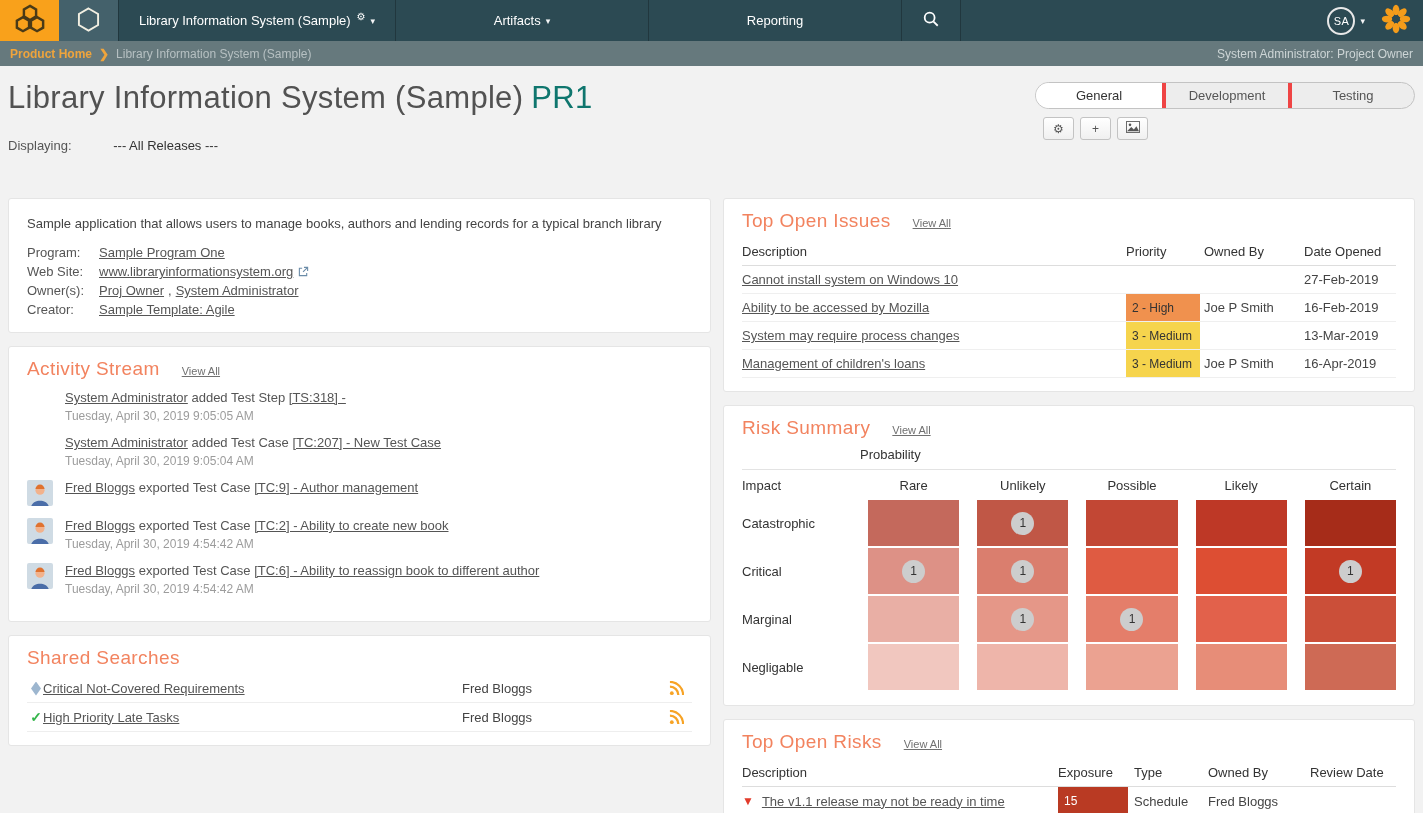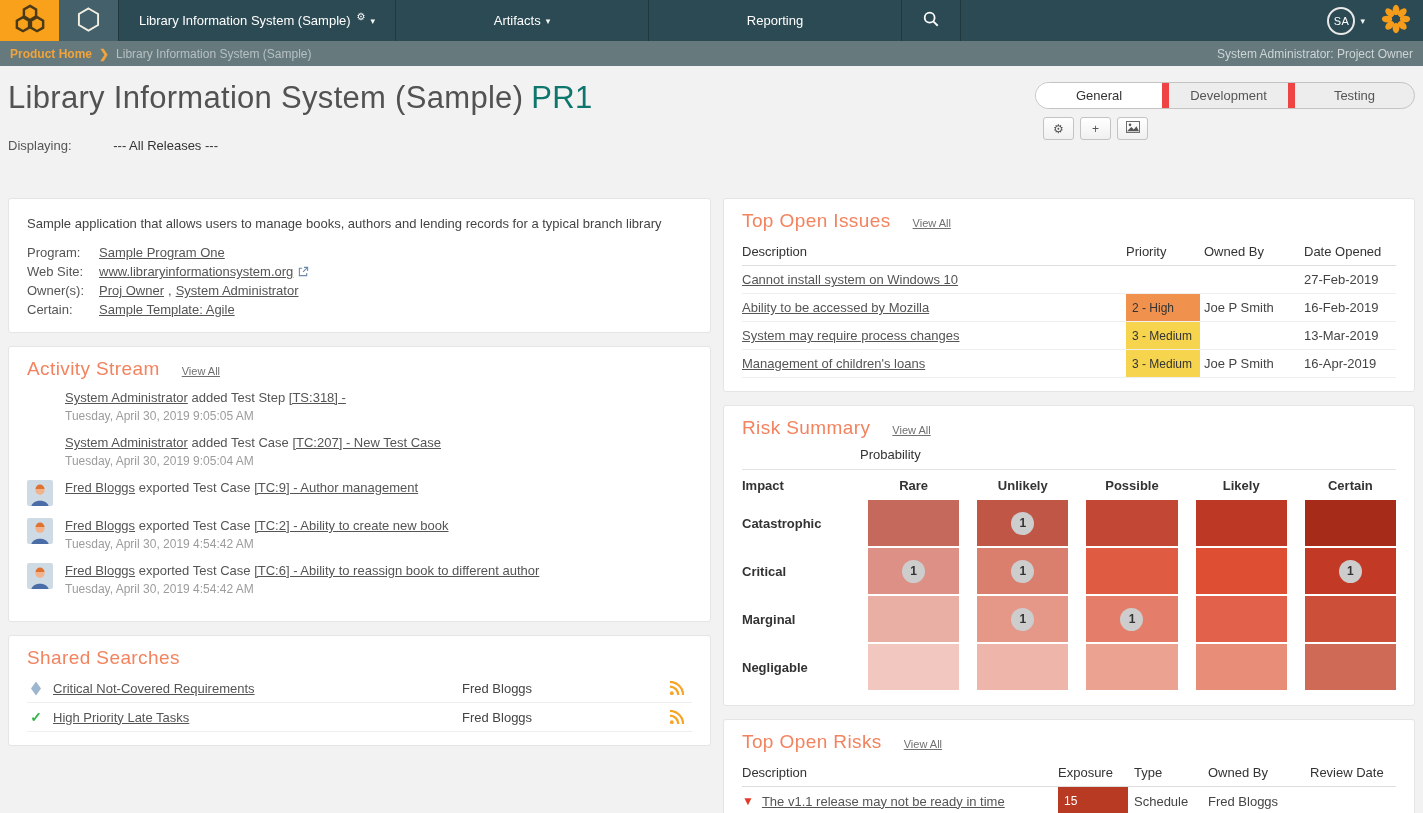--- a/index.html
+++ b/index.html
@@ -41,21 +41,21 @@
   .bc-home { color:#EFA43C; font-weight:bold; text-decoration:none; cursor:pointer; }
   .bc-sep { color:#EFA43C; margin:0 7px; font-weight:bold; }
   .bc-current { color:#B6C0C2; }
   .bc-role { margin-left:auto; color:#CDD5D6; }
 
   
   .header-zone { position:relative; height:132px; }
   h1.page-title { position:absolute; left:8px; top:14px; margin:0; font-size:31px; font-weight:300; color:#525252; letter-spacing:.3px; }
   h1 .pr { color:#0f766e; margin-left:8px; }
   .tabs { position:absolute; top:16px; right:8px; display:flex; border:1px solid #C3C3C3; border-radius:15px; overflow:hidden; background:#EDEDED; }
-  .tab { width:126px; text-align:center; padding:5px 0; font-size:13px; color:#555; border-left:7px solid #ef4444; cursor:pointer; }
+  .tab { width:126px; text-align:center; padding:5px 0; font-size:13px; color:#555; border-left:4px solid #ef4444; cursor:pointer; }
   .tab:first-child { border-left:none; }
   .tab.active { background:#fff; color:#333; }
   .mini-buttons { position:absolute; top:51px; right:275px; display:flex; gap:6px; }
   .mini-buttons button {
     width:31px; height:23px; border:1px solid #C3C3C3; border-radius:3px;
     background:linear-gradient(#ffffff,#f0f0f0); color:#555; font-size:12px;
     display:flex; align-items:center; justify-content:center; cursor:pointer; padding:0;
     font-family:"Liberation Sans", sans-serif;
   }
   .displaying { position:absolute; left:8px; top:72px; color:#555; }
@@ -83,39 +83,39 @@
   .act-item.no-avatar { padding-left:38px; }
   .act-avatar { width:26px; height:26px; flex:none; border-radius:2px; overflow:hidden; }
   .act-line { color:#555; }
   .act-action { color:#555; }
   .act-date { color:#9C9C9C; font-size:12px; margin-top:4px; }
 
   
   .ss-grid { display:grid; grid-template-columns:1fr 196px 34px; align-items:center; }
   .ss-head { padding:6px 0; border-bottom:1px solid #DDD; color:#333; }
   .ss-row { padding:6px 0; border-bottom:1px solid #EEE; }
-  .ss-name { display:flex; align-items:center; gap:10px; padding-left:2px; }
+  .ss-name { display:flex; align-items:center; padding-left:2px; }
   .ss-icon { width:14px; display:flex; justify-content:center; flex:none; }
   .diamond { width:10px; height:14px; background:#9DB6CF; clip-path:polygon(50% 0,100% 50%,50% 100%,0 50%); }
   .check { color:#33B54A; font-weight:bold; font-size:14px; }
   .ss-rss { justify-self:end; padding-right:8px; cursor:pointer; display:flex; }
 
   
   .toi-grid { display:grid; grid-template-columns:1fr 78px 100px 92px; align-items:center; }
   .toi-head { padding:6px 0; border-bottom:1px solid #DDD; color:#333; }
   .toi-row { border-bottom:1px solid #EFEFEF; }
   .toi-row > div { padding:5px 0; min-height:27px; display:flex; align-items:center; }
   .pri-cell { padding:0 !important; align-self:stretch; }
   .pri-badge { display:flex; align-items:center; padding:0 6px; font-size:12px; color:#333; width:74px; align-self:stretch; }
   .toi-date { color:#444; }
 
   
   .prob-row { border-bottom:1px solid #E3E3E3; padding:2px 0 7px; color:#333; }
   .prob-row span { margin-left:118px; }
-  .risk-grid { display:grid; grid-template-columns:108px repeat(5,1fr); column-gap:18px;font-weight:bold; }
+  .risk-grid { display:grid; grid-template-columns:108px repeat(5,1fr); column-gap:18px; }
   .risk-head { padding:8px 0 7px; color:#333; }
   .risk-head .c { text-align:center; }
   .risk-row { margin-bottom:2px; }
   .risk-label { display:flex; align-items:center; color:#333; }
   .risk-cell { height:46px; display:flex; align-items:center; justify-content:center; cursor:pointer; }
   .risk-badge { width:23px; height:23px; background:#CDCDCD; border-radius:50%; display:flex; align-items:center; justify-content:center; font-size:12px; color:#333; }
 
   
   .tor-grid { display:grid; grid-template-columns:1fr 76px 74px 102px 86px; align-items:center; }
   .tor-head { padding:6px 0; border-bottom:1px solid #DDD; color:#333; }
@@ -255,21 +255,21 @@
             </svg>
           </span>
         </div>
         <div class="po-field">
           <span class="po-label">Owner(s):</span>
           <a class="link">Proj Owner</a>
           <span class="owner-sep">,</span>
           <a class="link">System Administrator</a>
         </div>
         <div class="po-field">
-          <span class="po-label">Certain:</span>
+          <span class="po-label">Creator:</span>
           <a class="link">Sample Template: Agile</a>
         </div>
       </section>
 
       <section class="card">
         <div class="card-head">
           <h2 class="card-title">Activity Stream</h2>
           <a class="view-all">View All</a>
         </div>
 

